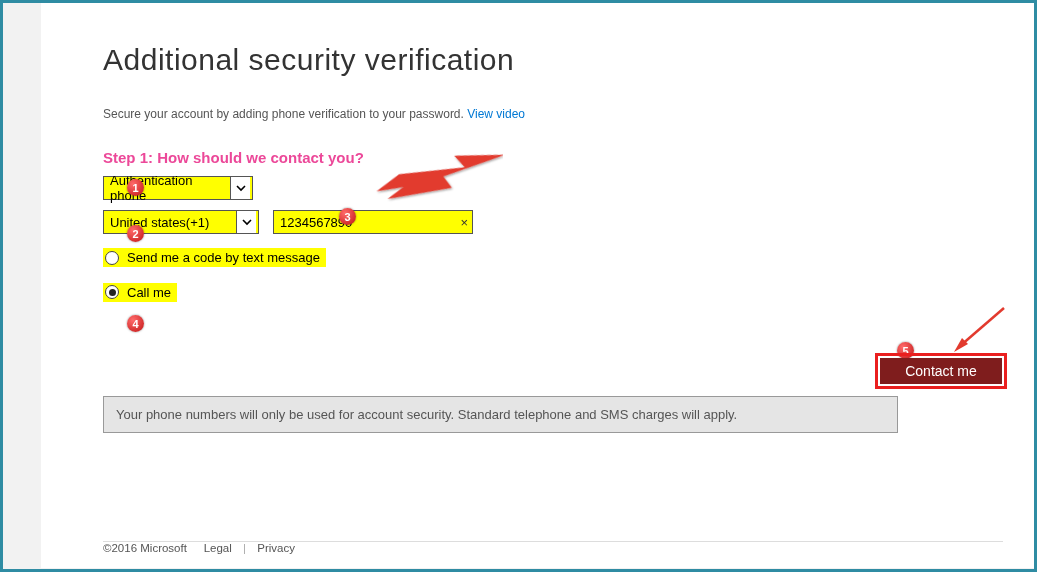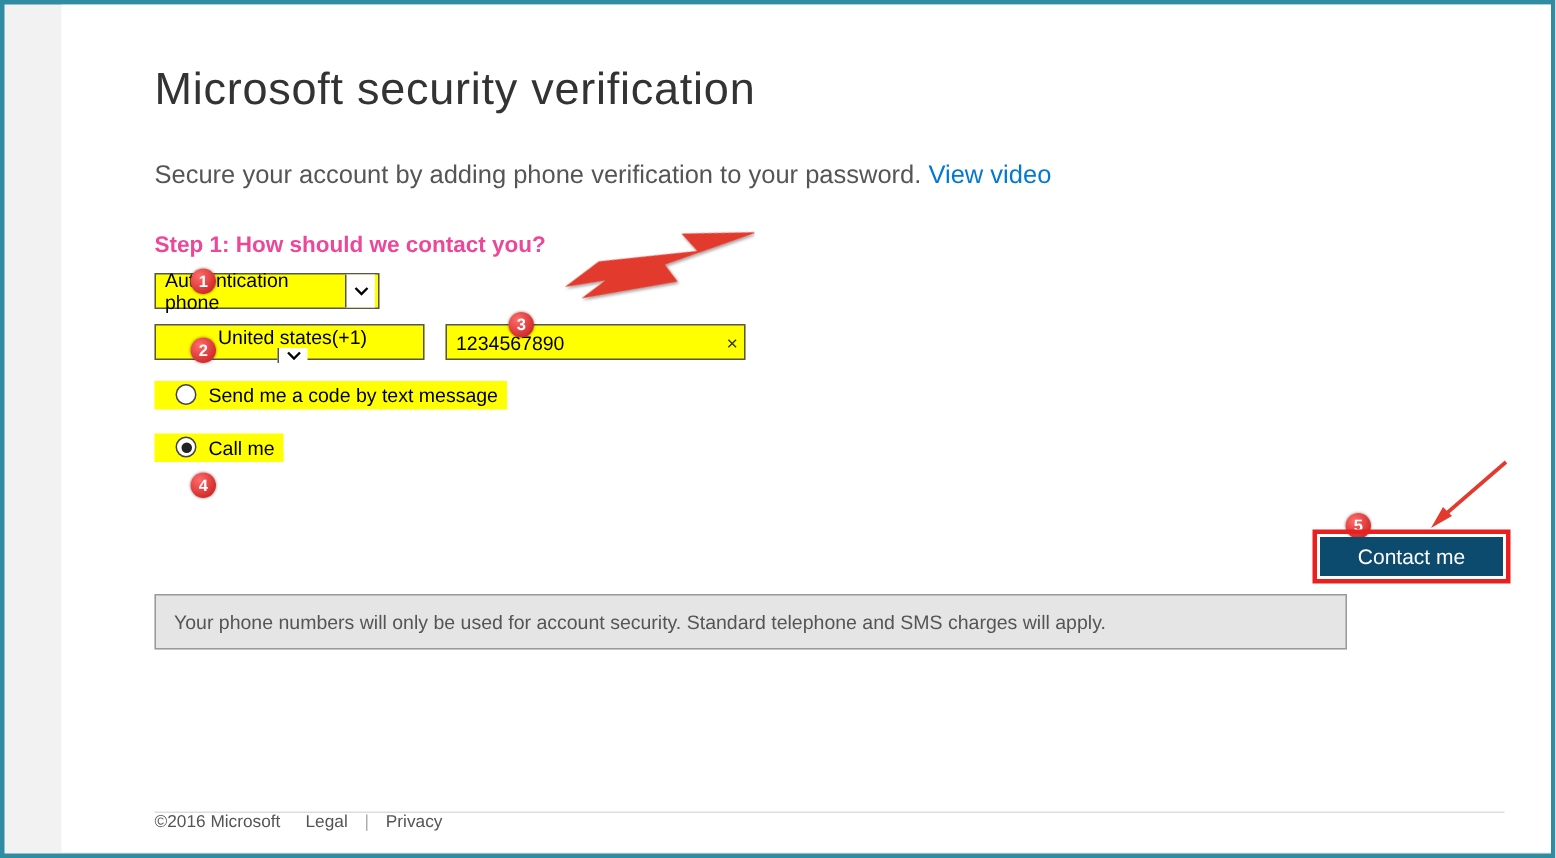--- a/index.html
+++ b/index.html
@@ -7,59 +7,59 @@
   .outer {
     width: 1037px; height: 572px; border: 3px solid #2f8ca3; background: #f2f2f2;
     position: relative; overflow: hidden;
   }
   .card {
     position: absolute; left: 38px; top: 0; width: 994px; height: 565px;
     background: #fff; border-right: 1px solid #ddd;
   }
   .content { position: absolute; left: 62px; top: 40px; width: 900px; }
   h1 { font-size: 30px; font-weight: 300; color: #333; letter-spacing: .5px; }
-  .sub { margin-top: 30px; font-size: 17px; color: #555; }
+  .sub { margin-top: 30px; font-size: 12px; color: #555; }
   .link { color: #0078d4; text-decoration: none; cursor: pointer; }
   .step { margin-top: 28px; font-size: 15px; font-weight: 600; color: #ec4899; }
   .row { margin-top: 10px; display: flex; align-items: center; gap: 14px; }
   .hl { background: #ffff00; }
   .select {
     display: inline-flex; align-items: center; justify-content: space-between;
     height: 24px; border: 1px solid #555; padding: 0 2px 0 6px; font-size: 13px;
     position: relative;
   }
   .select .chev {
     width: 20px; height: 22px; display: flex; align-items: center; justify-content: center;
     border-left: 1px solid #555; background: #fff;
   }
   .chev svg { width: 10px; height: 10px; }
   .sel-auth { width: 150px; }
-  .sel-country { width: 180px; flex-direction: column; }
+  .sel-country { width: 156px; }
   .input {
     display: inline-flex; align-items: center; height: 24px; border: 1px solid #555;
     width: 200px; padding: 0 4px 0 6px; font-size: 13px; justify-content: space-between;
   }
   .clear { font-family: Arial; font-size: 13px; color: #333; cursor: pointer; }
   .method-label { margin-top: 14px; font-size: 13px; color: #555; }
-  .opt { margin-top: 14px; display: inline-flex; align-items: flex-start; gap: 8px; font-size: 13px; padding: 2px 6px 2px 14px; }
+  .opt { margin-top: 14px; display: inline-flex; align-items: center; gap: 8px; font-size: 13px; padding: 2px 6px 2px 2px; }
   .radio {
     width: 14px; height: 14px; border: 1.5px solid #444; border-radius: 50%; display: inline-flex;
     align-items: center; justify-content: center; background: #fff;
   }
   .radio.sel::after { content:""; width: 7px; height: 7px; border-radius: 50%; background: #222; }
   .notice {
     position: absolute; left: 62px; top: 393px; width: 795px; border: 1px solid #999;
     padding: 10px 12px; font-size: 13px; color: #555; background: #e5e5e5;
   }
   .cta {
     position: absolute; right: 27px; top: 350px; width: 132px; height: 36px;
     border: 3px solid #ea1f1f; padding: 2px;
   }
   .cta-btn {
-    width: 100%; height: 100%; background: #0c4a6e; color: #fff; font-size: 14px;
+    width: 100%; height: 100%; background: #7f1d1d; color: #fff; font-size: 14px;
     display: flex; align-items: center; justify-content: center; cursor: pointer;
   }
   .footer {
     position: absolute; left: 62px; bottom: 14px; font-size: 11.5px; color: #555;
     width: 900px; border-top: 1px solid #ddd; padding-top: 0;
   }
   .footer a { color: #555; text-decoration: none; margin: 0 4px; }
   .sep { color: #aaa; margin: 0 4px; }
 
   .badge {
@@ -71,21 +71,21 @@
   .arrow-big { position: absolute; left: 332px; top: 140px; }
   .arrow-sm  { position: absolute; right: 22px; top: 299px; }
 </style>
 </head>
 <body>
 
 <div class="outer">
   <div class="card">
 
     <div class="content">
-      <h1>Microsoft security verification</h1>
+      <h1>Additional security verification</h1>
       <p class="sub">
         <span>Secure your account by adding phone verification to your password. </span><a class="link">View video</a>
       </p>
       <p class="step">Step 1: How should we contact you?</p>
 
       <div class="row">
         <div class="select sel-auth hl">
           <span>Authentication phone</span>
           <span class="chev">
             <svg viewBox="0 0 10 10">

